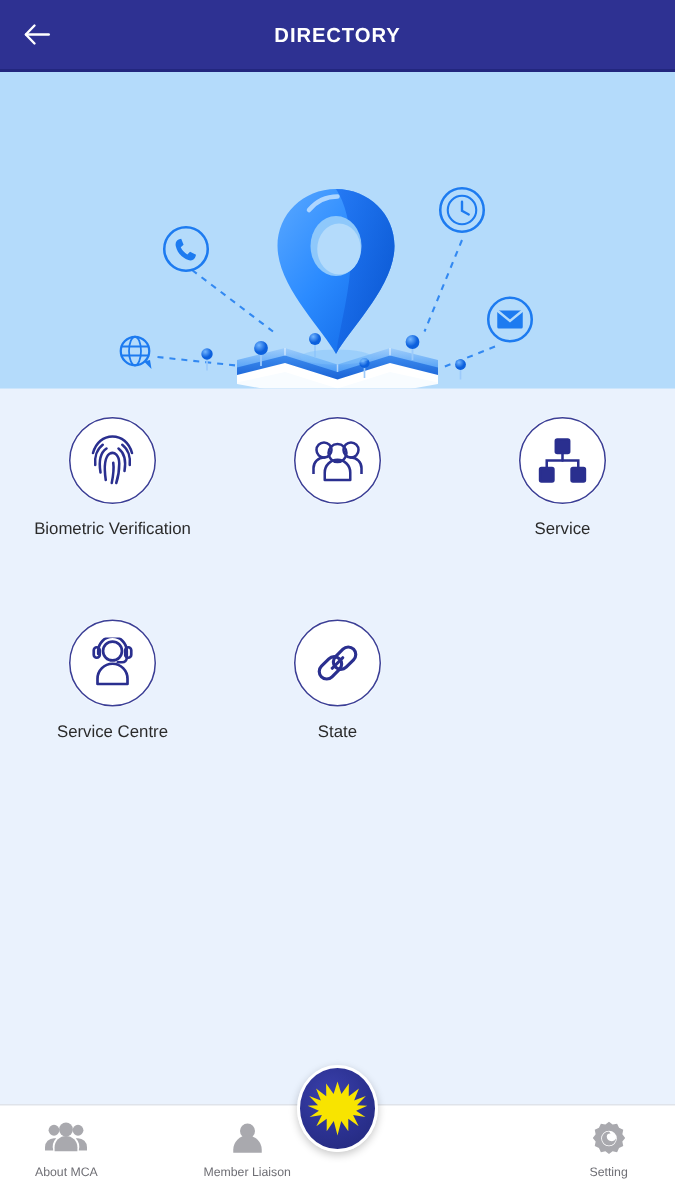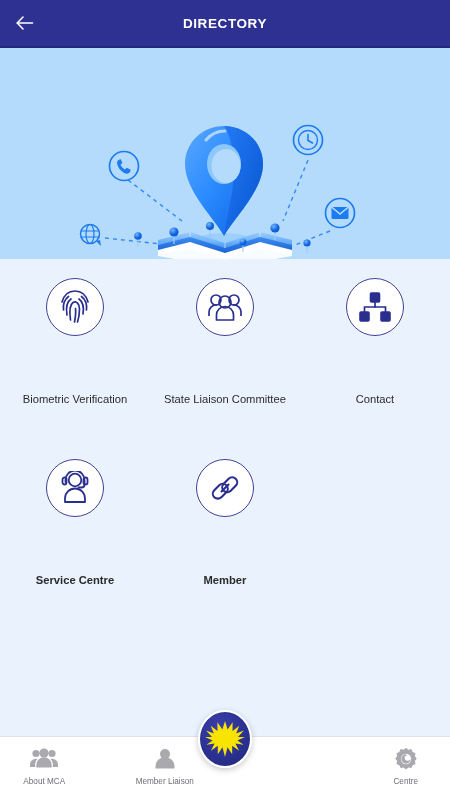--- a/index.html
+++ b/index.html
@@ -52,27 +52,26 @@
   .grid-area {
     flex:1 1 auto;
     background:#eaf2fd;
     padding-top:19px;
     overflow:hidden;
   }
   .grid-row {
     display:flex;
     width:100%;
   }
-  .grid-row.row2 { margin-top:53px;font-weight:bold; }
+  .grid-row.row2 { margin-top:53px; }
   .tile {
     width:33.3333%;
     display:flex; flex-direction:column;
     align-items:center;
     cursor:pointer;
-    gap:46px;
   }
   .tile.empty { cursor:default; }
   .tile-circle {
     width:58px; height:58px;
     border-radius:50%;
     background:#ffffff;
     border:1.4px solid #3b3f96;
     display:flex; align-items:center; justify-content:center;
     box-shadow:0 0 0 0.5px rgba(255,255,255,0.6);
   }
@@ -260,38 +259,37 @@
             <g fill="none" stroke="#2a2f8f" stroke-width="1.7" stroke-linejoin="round">
               <circle cx="9" cy="9" r="5"></circle>
               <path d="M2 25 v-4 a7 7 0 0 1 7 -7 h1"></path>
               <circle cx="27" cy="9" r="5"></circle>
               <path d="M34 25 v-4 a7 7 0 0 0 -7 -7 h-1"></path>
               <circle cx="18" cy="11" r="6"></circle>
               <path d="M9.5 29 v-5 a8.5 8.5 0 0 1 8.5 -8.5 a8.5 8.5 0 0 1 8.5 8.5 v5 Z"></path>
             </g>
           </svg>
         </div>
-        <div class="tile-label">State Liaison Committee</div>
       </div>
 
       <div class="tile">
         <div class="tile-circle">
           <svg width="34" height="32" viewBox="0 0 34 32">
             <g fill="#2a2f8f" stroke="#2a2f8f" stroke-width="1.6">
               <rect x="12.5" y="2" width="9" height="9" rx="1"></rect>
               <rect x="2" y="21" width="9" height="9" rx="1"></rect>
               <rect x="23" y="21" width="9" height="9" rx="1"></rect>
             </g>
             <g fill="none" stroke="#2a2f8f" stroke-width="1.7" stroke-linecap="round">
               <path d="M17 11 v5"></path>
               <path d="M6.5 21 v-5 h21 v5"></path>
             </g>
           </svg>
         </div>
-        <div class="tile-label">Contact</div>
+        <div class="tile-label">Service</div>
       </div>
     </div>
 
     <div class="grid-row row2">
 
       <div class="tile">
         <div class="tile-circle">
           <svg width="32" height="34" viewBox="0 0 32 34">
             <g fill="none" stroke="#2a2f8f" stroke-width="1.8" stroke-linejoin="round" stroke-linecap="round">
               <circle cx="16" cy="9" r="6.3"></circle>
@@ -308,21 +306,21 @@
       <div class="tile">
         <div class="tile-circle">
           <svg width="32" height="32" viewBox="0 0 32 32">
             <g fill="none" stroke="#2a2f8f" stroke-width="2.1" stroke-linecap="round">
               <rect x="2.8" y="14.2" width="17" height="10" rx="5" transform="rotate(-45 11.3 19.2)"></rect>
               <rect x="12.2" y="7.8" width="17" height="10" rx="5" transform="rotate(-45 20.7 12.8)"></rect>
               <path d="M12.5 19.5 L19.5 12.5"></path>
             </g>
           </svg>
         </div>
-        <div class="tile-label">Member</div>
+        <div class="tile-label">State</div>
       </div>
 
       <div class="tile empty"></div>
     </div>
   </div>
 
   <div class="bottomnav">
 
     <div class="nav-item">
       <div class="nav-icon">
@@ -355,21 +353,21 @@
 
 
     <div class="nav-item">
       <div class="nav-icon">
         <svg width="24" height="24" viewBox="0 0 24 24">
           <path d="M12 0.8 l2.4 1.9 l3 -0.6 l1.3 2.8 l2.8 1.3 l-0.6 3 l1.9 2.4 l-1.9 2.4 l0.6 3 l-2.8 1.3 l-1.3 2.8 l-3 -0.6 l-2.4 1.9 l-2.4 -1.9 l-3 0.6 l-1.3 -2.8 l-2.8 -1.3 l0.6 -3 l-1.9 -2.4 l1.9 -2.4 l-0.6 -3 l2.8 -1.3 l1.3 -2.8 l3 0.6 Z" fill="#a9a9ae"></path>
           <circle cx="12" cy="12" r="5.2" fill="#ffffff"></circle>
           <path d="M12 7.3 a4.7 4.7 0 1 0 4.7 4.7 a3.3 3.3 0 0 1 -6.2 -1.4 a2 2 0 0 1 2.6 -1.9" fill="#a9a9ae"></path>
         </svg>
       </div>
-      <div class="nav-label">Centre</div>
+      <div class="nav-label">Setting</div>
     </div>
 
     <div class="fab">
       <svg width="40" height="40" viewBox="0 0 40 40">
         <g fill="#f8e400">
           <path d="M20 2 L22.6 10.4 L27.6 3.3 L27.5 11.9 L34.3 6.7 L31.1 14.6 L38.9 11.6 L33 17.9 L39.9 18.1
                    L32.4 21.5 L38.6 25.7 L30.4 24.4 L34.1 31.8 L27.2 26.8 L27.2 35.2 L22.5 28.3 L20 38
                    L17.5 28.3 L12.8 35.2 L12.8 26.8 L5.9 31.8 L9.6 24.4 L1.4 25.7 L7.6 21.5 L0.1 18.1
                    L7 17.9 L1.1 11.6 L8.9 14.6 L5.7 6.7 L12.5 11.9 L12.4 3.3 L17.4 10.4 Z"></path>
         </g>

